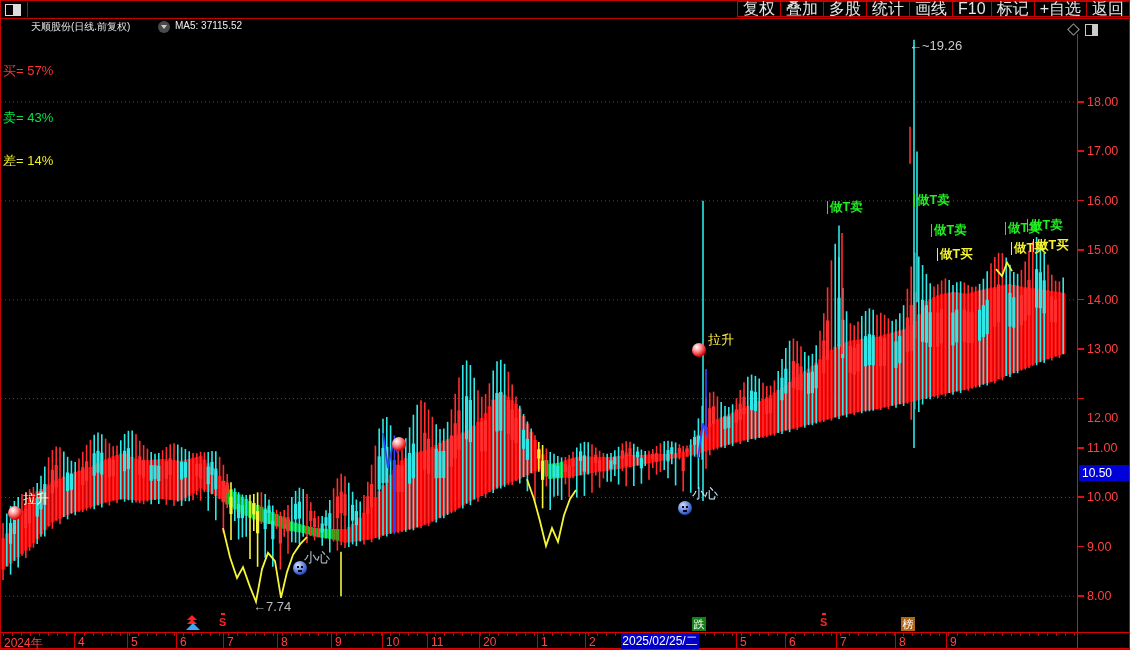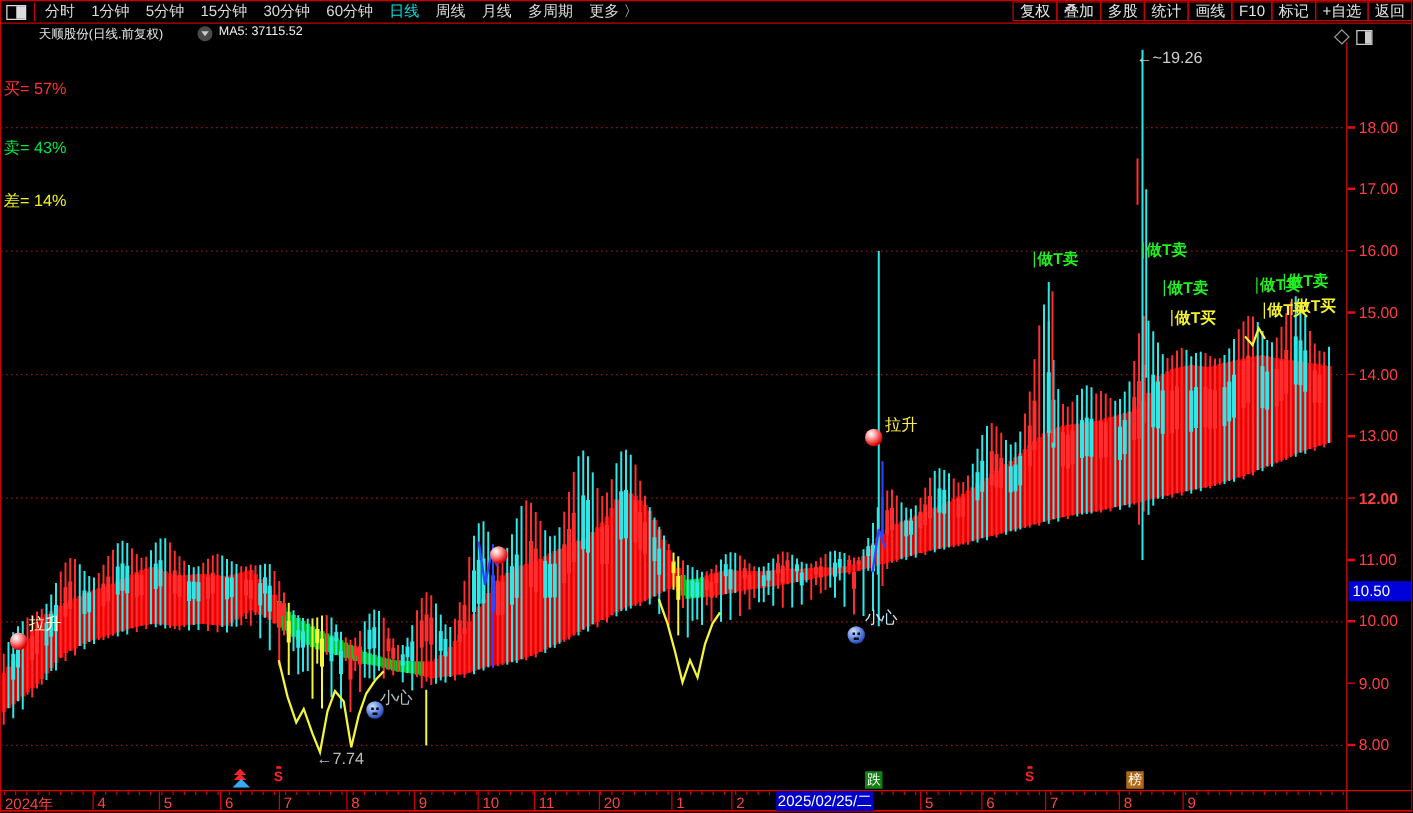--- a/index.html
+++ b/index.html
@@ -9,21 +9,21 @@
   
   #menubar{position:absolute;left:0;top:0;width:1130px;height:17px;border-bottom:1px solid #c80000;
            display:flex;align-items:center;}
   #winicon{display:inline-block;width:14px;height:10px;border:1px solid #ddd;margin:0 6px 0 4px;position:relative;}
   #winicon::after{content:"";position:absolute;right:0;top:0;width:7px;height:10px;background:#ddd;}
   #menusep{width:1px;height:15px;background:#c80000;margin-right:8px;}
   #menuleft{display:flex;gap:13px;color:#dcdcdc;font-size:12px;white-space:nowrap;}
   #menuleft .mi{cursor:default;}
   #menuleft .active{color:#00e0e0;}
   #menuright{position:absolute;right:1px;top:0;display:flex;height:16px;}
-  #menuright .cell{border:1px solid #c80000;margin-left:-1px;color:#e6e6e6;font-size:12px;
+  #menuright .cell{border:1px solid #c80000;margin-left:-1px;color:#e6e6e6;font-size:16px;
                    padding:0 5px;display:flex;align-items:center;white-space:nowrap;}
   
   #titlerow{position:absolute;left:0;top:17px;width:1130px;height:16px;color:#e8e8e8;font-size:10px;margin-left:26px;}
   #inst{position:absolute;left:4px;top:2px;}
   #chev{position:absolute;left:131px;top:3px;width:12px;height:12px;border-radius:50%;background:#4a4a4a;}
   #chev i{position:absolute;left:3px;top:4px;width:0;height:0;border-left:3px solid transparent;
           border-right:3px solid transparent;border-top:4px solid #ccc;}
   #ma5{position:absolute;left:148px;top:2px;color:#f0f0f0;}
   #diamond{position:absolute;left:1042px;top:7px;width:7px;height:7px;border:1px solid #999;transform:rotate(45deg);}
   #panelicon{position:absolute;left:1058px;top:6px;width:11px;height:10px;border:1px solid #ccc;}
@@ -64,33 +64,20 @@
   #watermark .w2{color:#e8e8e8;font-size:15px;margin-top:2px;}
 </style>
 </head>
 <body>
 
 <div id="app">
 
   <div id="menubar">
     <span id="winicon"></span>
     <span id="menusep"></span>
-    <div id="menuleft">
-        <span class="mi">分时</span>
-        <span class="mi">1分钟</span>
-        <span class="mi">5分钟</span>
-        <span class="mi">15分钟</span>
-        <span class="mi">30分钟</span>
-        <span class="mi">60分钟</span>
-        <span class="mi active">日线</span>
-        <span class="mi">周线</span>
-        <span class="mi">月线</span>
-        <span class="mi">多周期</span>
-        <span class="mi">更多 〉</span>
-      </div>
     <div id="menuright">
         <span class="cell">复权</span>
         <span class="cell">叠加</span>
         <span class="cell">多股</span>
         <span class="cell">统计</span>
         <span class="cell">画线</span>
         <span class="cell">F10</span>
         <span class="cell">标记</span>
         <span class="cell">+自选</span>
         <span class="cell">返回</span>
@@ -872,21 +859,21 @@
       <div class="ylab" style="top: 110.43px;">17.00</div>
       <div class="ytick" style="top: 165.86px;"></div>
       <div class="ylab" style="top: 159.86px;">16.00</div>
       <div class="ytick" style="top: 215.29px;"></div>
       <div class="ylab" style="top: 209.29px;">15.00</div>
       <div class="ytick" style="top: 264.72px;"></div>
       <div class="ylab" style="top: 258.72px;">14.00</div>
       <div class="ytick" style="top: 314.15px;"></div>
       <div class="ylab" style="top: 308.15px;">13.00</div>
       <div class="ytick" style="top: 363.58px;"></div>
-      <div class="ylab" style="top: 358px; font-weight: bold;">12.00</div>
+      <div class="ylab" style="top: 377px;">12.00</div>
       <div class="ytick" style="top: 413.01px;"></div>
       <div class="ylab" style="top: 407.01px;">11.00</div>
       <div class="ytick" style="top: 462.44px;"></div>
       <div class="ylab" style="top: 456.44px;">10.00</div>
       <div class="ytick" style="top: 511.87px;"></div>
       <div class="ylab" style="top: 505.87px;">9.00</div>
       <div class="ytick" style="top: 561.3px;"></div>
       <div class="ylab" style="top: 555.3px;">8.00</div>
       <div id="pricetag" style="top: 430.725px;">10.50</div>
     </div>

